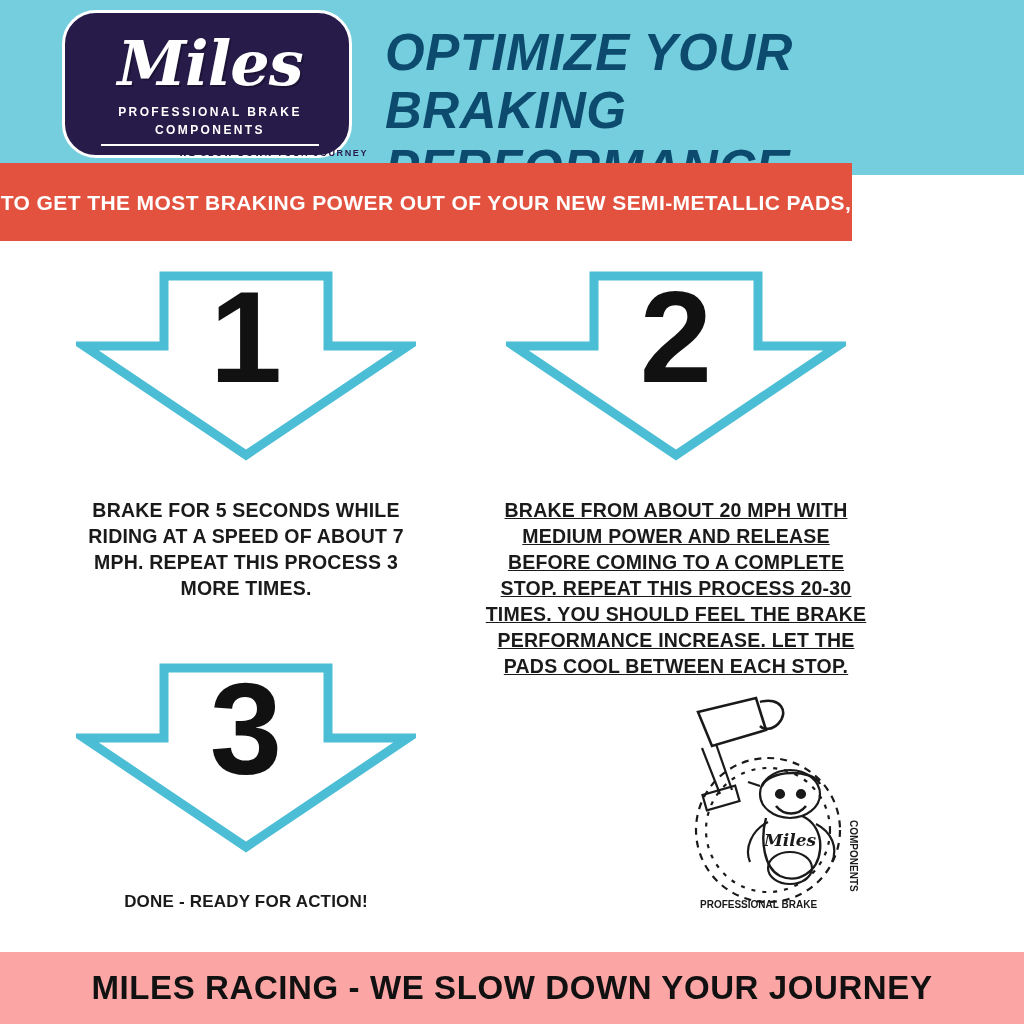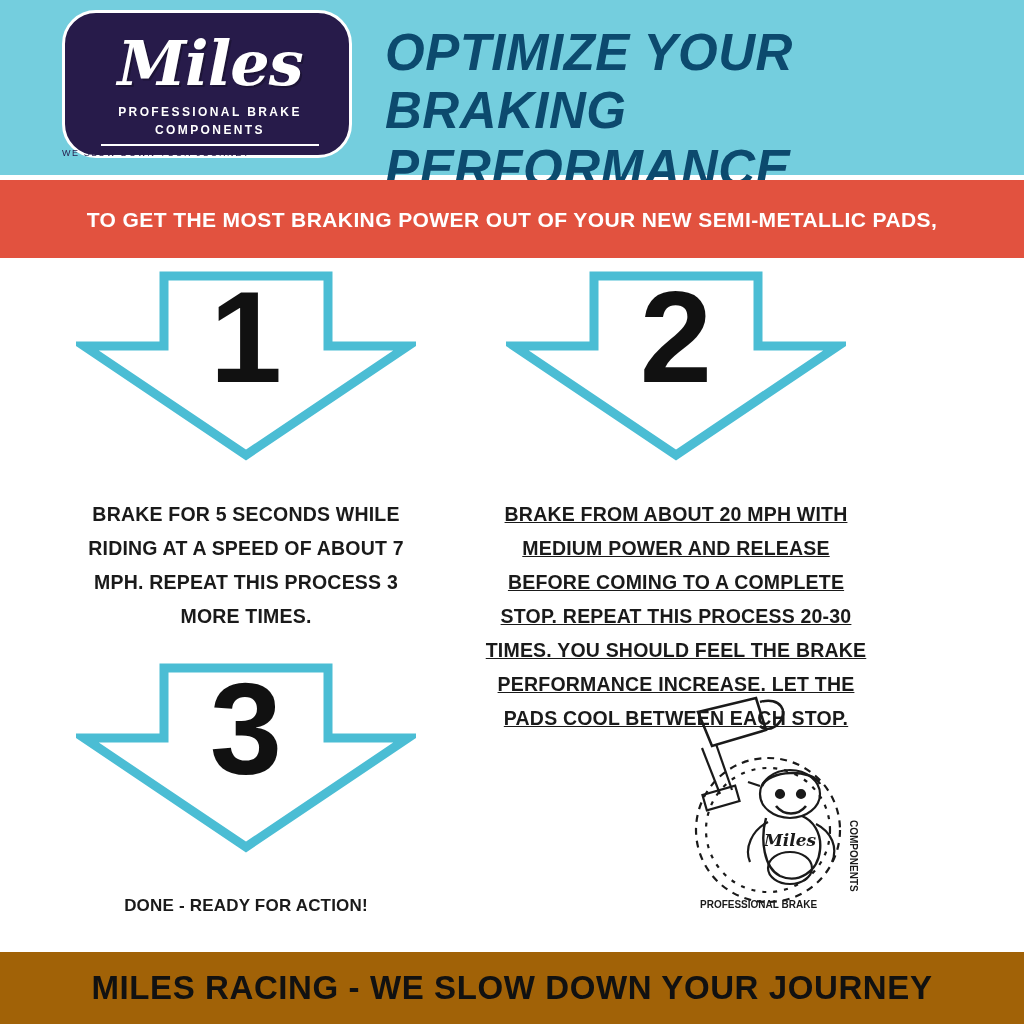--- a/index.html
+++ b/index.html
@@ -60,46 +60,46 @@
   .logo-sub1 { top: 92px; }
   .logo-sub2 { top: 110px; }
   .logo-rule {
     position: absolute;
     left: 36px; top: 131px;
     width: 218px; height: 2px;
     background: #ffffff;
   }
   .logo-tag {
     position: absolute;
-    left: 0; top: 138px;
+    left: 16px; top: 138px;
     width: 290px;
-    text-align: left;
+    text-align: right;
     color: #271b4a;
     font-size: 9px;
-    font-weight: normal;
+    font-weight: bold;
     letter-spacing: 1.6px;
   }
   .header-title {
     position: absolute;
     left: 385px; top: 24px;
     width: 600px;
     color: #0c4a6e;
     font-weight: bold;
     font-size: 51px;
     line-height: 58px;
     letter-spacing: 0.5px;
     font-stretch: condensed;
     text-transform: uppercase;
     font-style: italic;
   }
 
   
   .redband {
-    position: absolute; left: 0; top: 180px;
-    width: 1024px; height: 78px;
+    position: absolute; left: 0; top: 163px;
+    width: 852px; height: 78px;
     background: #e2523f;
     display: flex;
     flex-direction: row;
     align-items: center;
     justify-content: center;
   }
   .redband-line {
     color: #ffffff;
     font-size: 21px;
     font-weight: bold;
@@ -125,21 +125,21 @@
     font-weight: bold;
     color: #111111;
     font-family: "Liberation Sans", sans-serif;
     line-height: 130px;
   }
   .step-text {
     margin-top: 34px;
     text-align: center;
     font-size: 19.5px;
     font-weight: bold;
-    line-height: 34px;
+    line-height: 26px;
     color: #1a1a1a;
     letter-spacing: 0.2px;
     text-transform: uppercase;
   }
   .step-text.small {
     font-size: 17px;
   }
 
   #step1 { left: 76px;  top: 268px; }
   #step2 { left: 506px; top: 268px; }
@@ -150,21 +150,21 @@
     position: absolute;
     left: 640px; top: 690px;
     width: 250px; height: 230px;
   }
 
   
   .footer {
     position: absolute;
     left: 0; top: 952px;
     width: 1024px; height: 72px;
-    background: #a16207;
+    background: #fca5a5;
     display: flex;
     align-items: center;
     justify-content: center;
   }
   .footer-text {
     color: #111111;
     font-size: 33px;
     font-weight: bold;
     letter-spacing: 0.6px;
     text-transform: uppercase;

